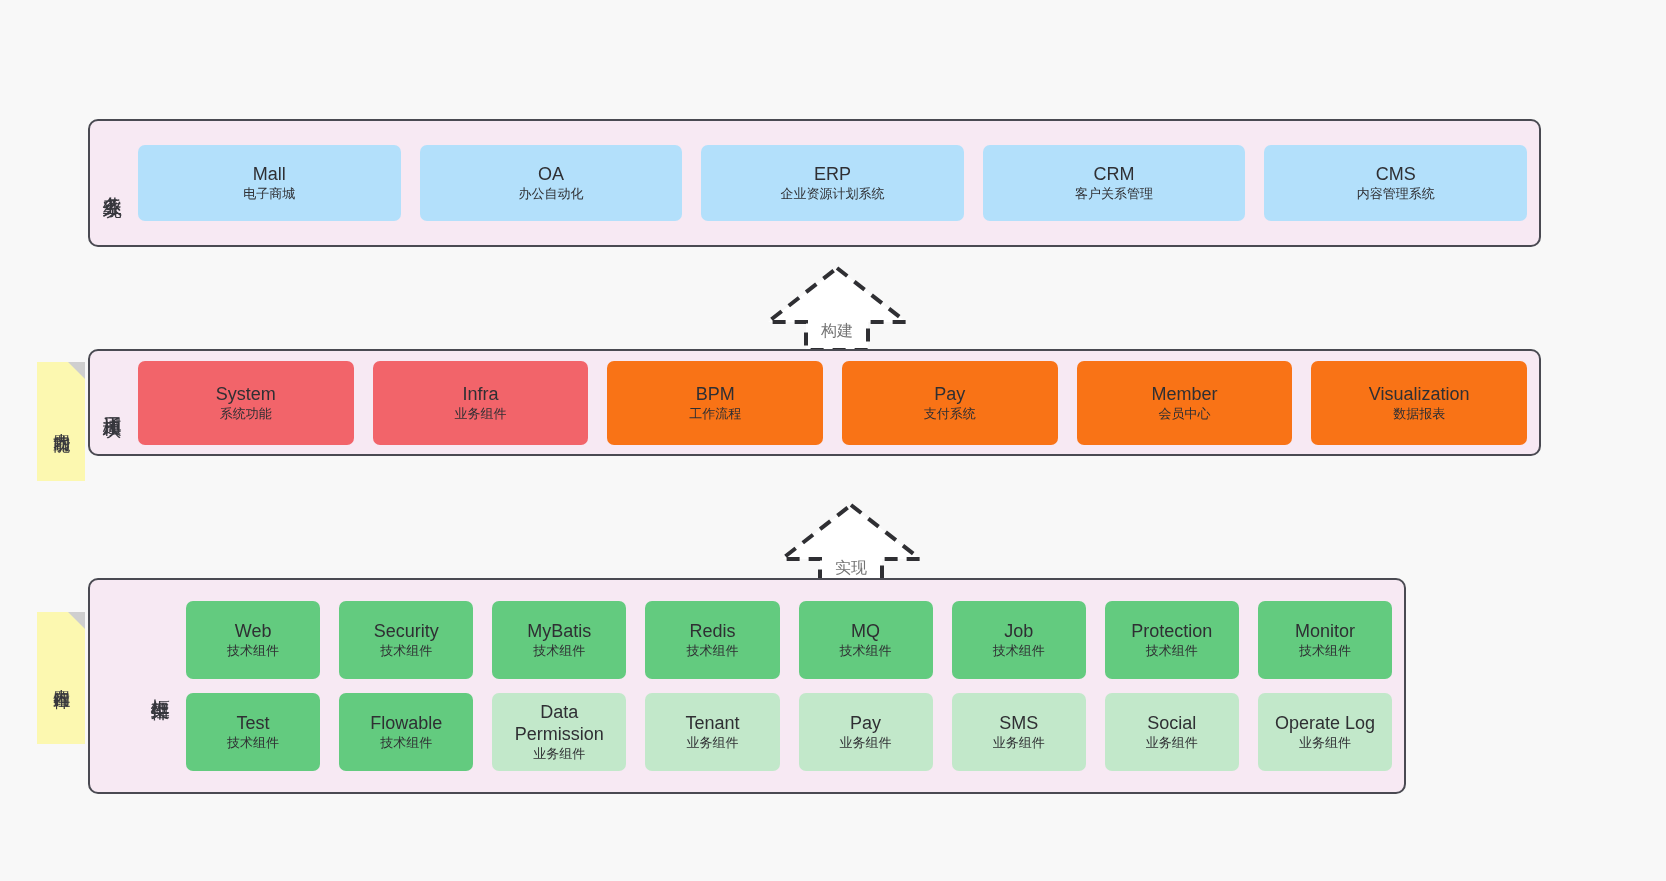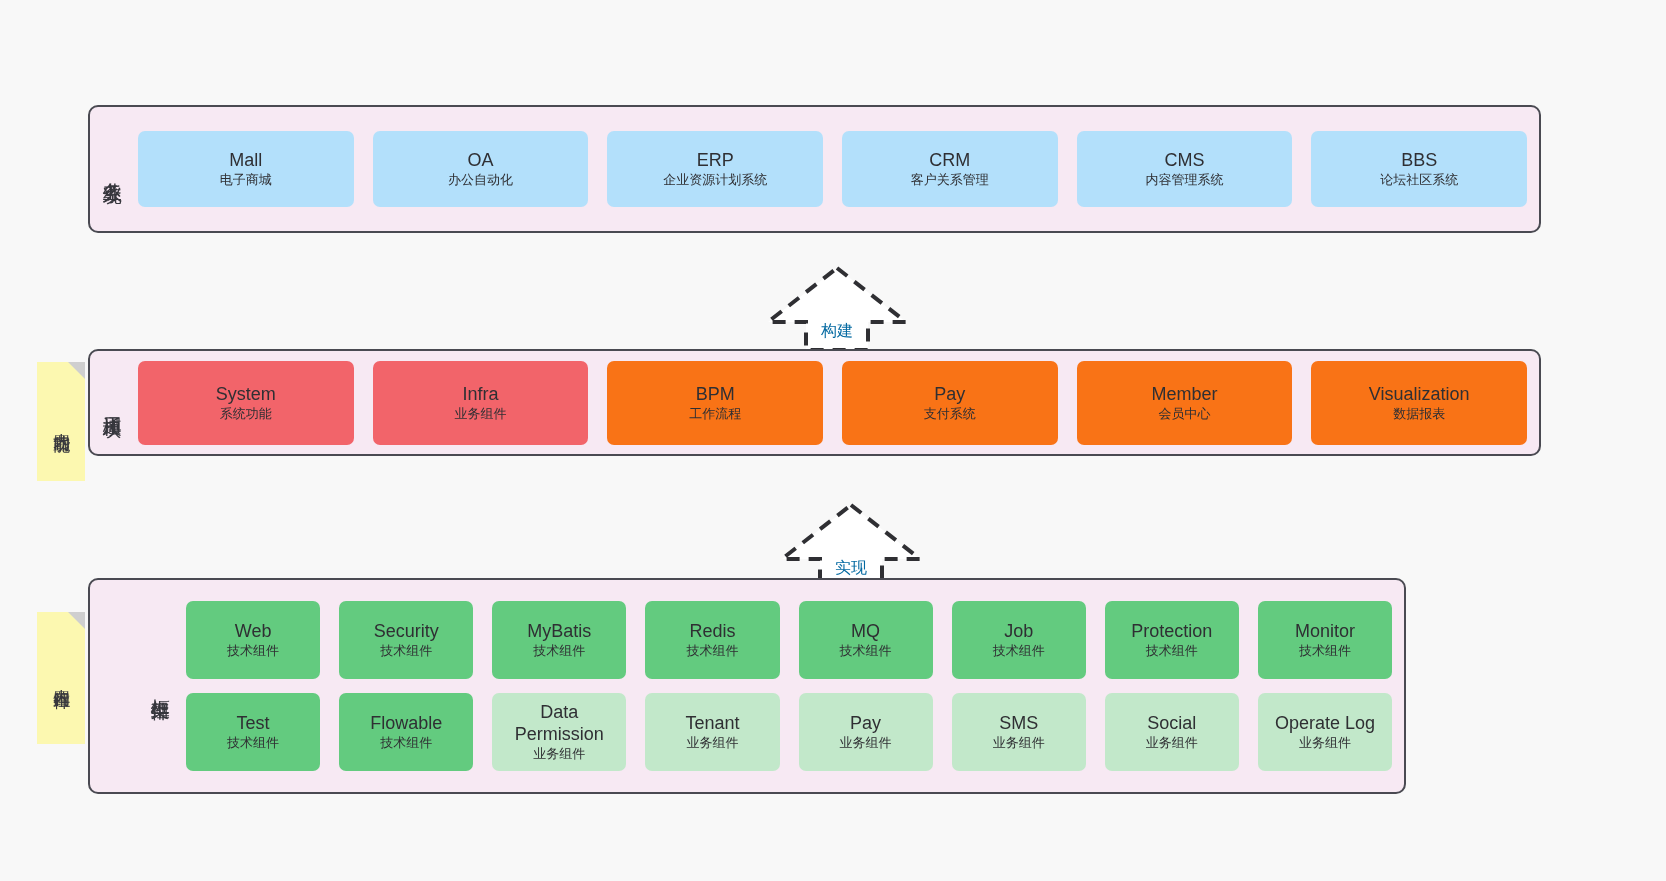--- a/index.html
+++ b/index.html
@@ -100,21 +100,21 @@
     width: 150px;
     height: 92px;
   }
   .arrow svg { display: block; width: 100%; height: 100%; }
   .arrow-label {
     position: absolute;
     left: 0; right: 0;
     bottom: 12px;
     text-align: center;
     font-size: 16px;
-    color: #0369a1;
+    color: #737373;
     pointer-events: none;
   }
 
   
   .note {
     position: absolute;
     width: 48px;
     background: #fcf8b0;
     box-sizing: border-box;
     display: flex;
@@ -136,21 +136,21 @@
     width: 0; height: 0;
     border-left: 17px solid transparent;
     border-top: 17px solid #cfcfcf;
   }
 </style>
 </head>
 <body>
 
 <div id="canvas">
 
-  <div class="layer" id="layer-0" style="left:88px; top:105px; width:1453px; height:128px;">
+  <div class="layer" id="layer-0" style="left:88px; top:119px; width:1453px; height:128px;">
     <div class="layer-title">业务系统</div>
     <div class="layer-body">
       <div class="row">
         <div class="card h-biz c-blue">
           <span class="en">Mall</span>
           <span class="cn">电子商城</span>
         </div>
         <div class="card h-biz c-blue">
           <span class="en">OA</span>
           <span class="cn">办公自动化</span>
@@ -159,24 +159,20 @@
           <span class="en">ERP</span>
           <span class="cn">企业资源计划系统</span>
         </div>
         <div class="card h-biz c-blue">
           <span class="en">CRM</span>
           <span class="cn">客户关系管理</span>
         </div>
         <div class="card h-biz c-blue">
           <span class="en">CMS</span>
           <span class="cn">内容管理系统</span>
-        </div>
-        <div class="card h-biz c-blue">
-          <span class="en">BBS</span>
-          <span class="cn">论坛社区系统</span>
         </div>
       </div>
     </div>
   </div>
 
   <div class="arrow" style="left:762px; top:262px;">
     <svg viewBox="0 0 150 92" preserveAspectRatio="none" aria-hidden="true">
       <path d="M 75 6 L 144 60 L 106 60 L 106 88 L 44 88 L 44 60 L 6 60 Z" fill="#ffffff" stroke="#2f2f33" stroke-width="4" stroke-dasharray="13,9" stroke-linejoin="miter"></path>
     </svg>
     <div class="arrow-label">构建</div>

